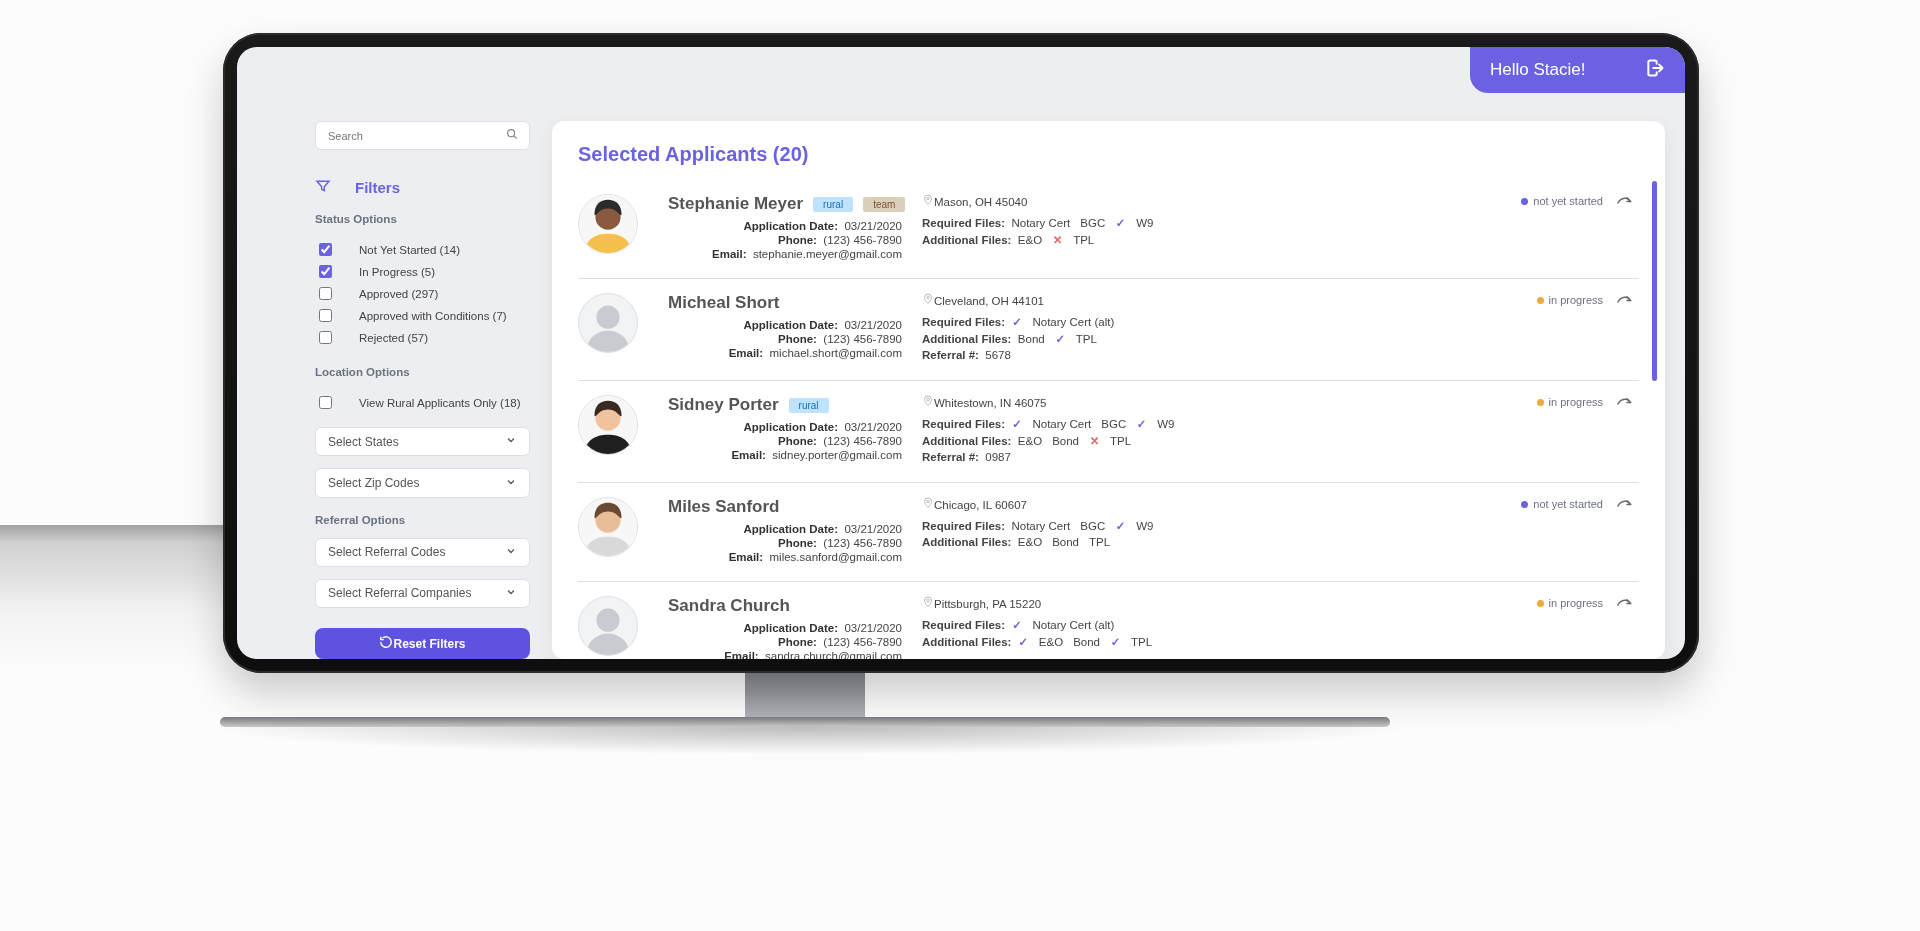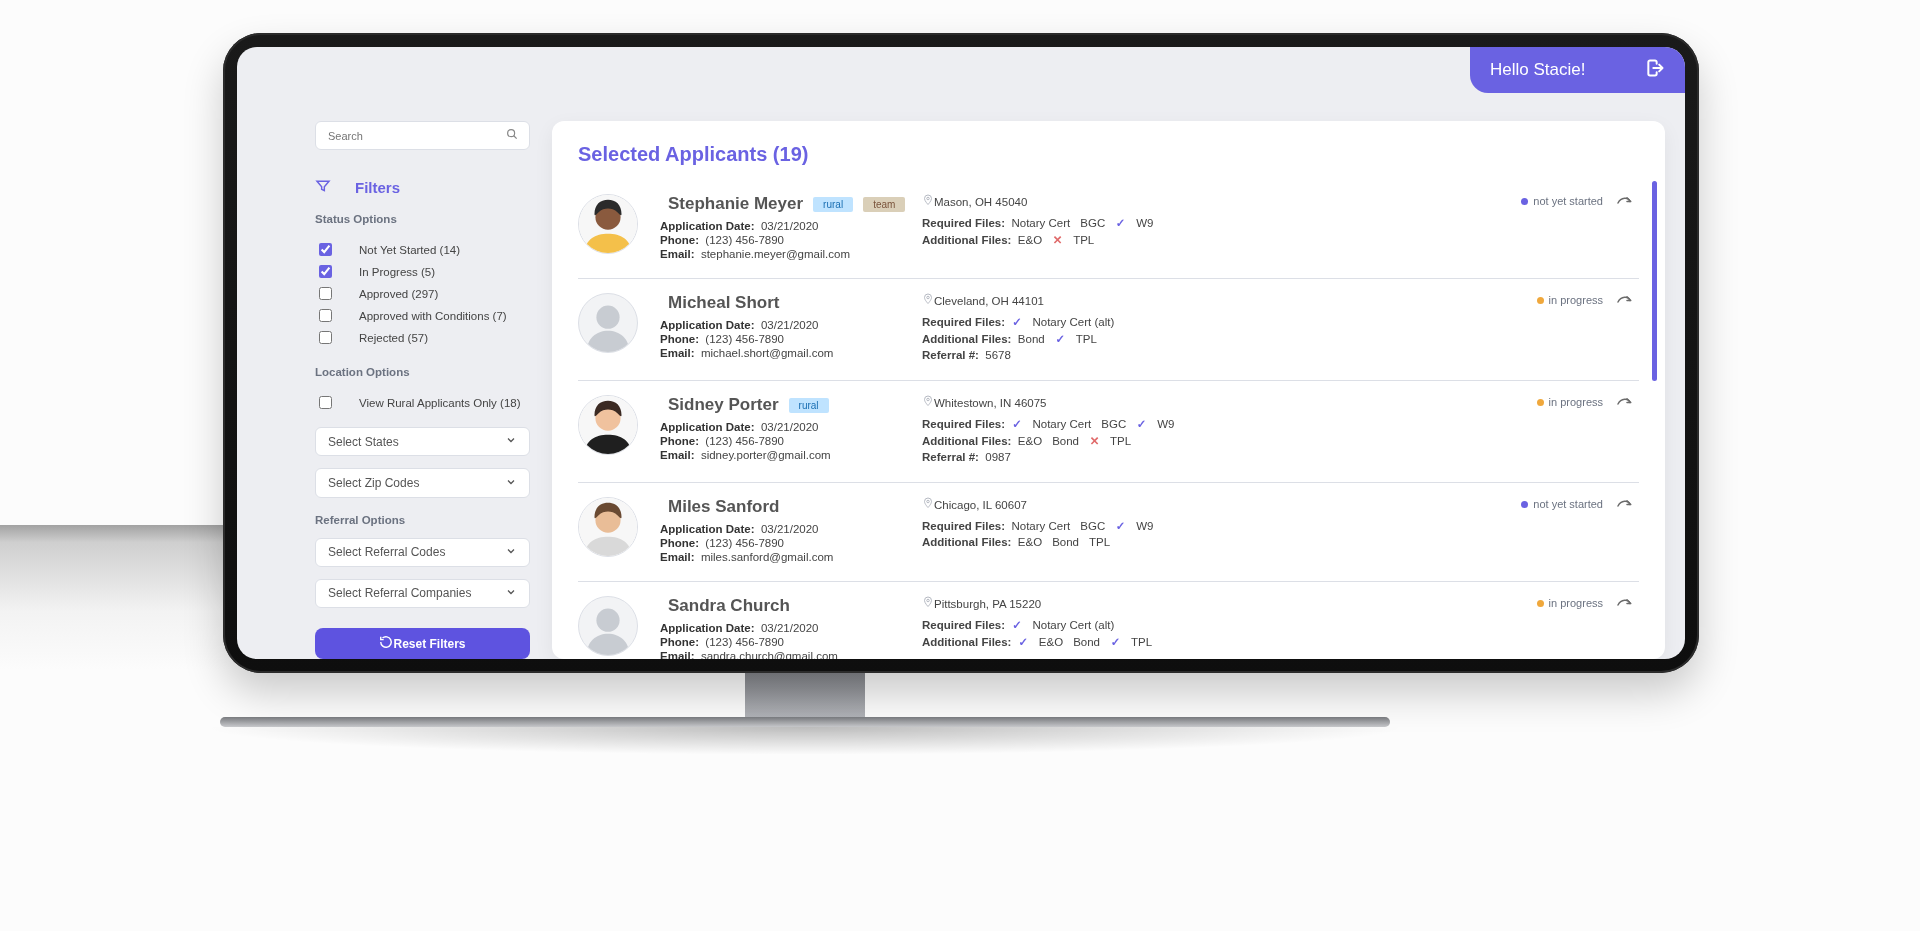--- a/index.html
+++ b/index.html
@@ -64,21 +64,21 @@
   .card:last-child{border-bottom:none;}
   .avatar{width:60px;height:60px;border-radius:50%;border:1px solid var(--line);overflow:hidden;
     display:flex;align-items:flex-end;justify-content:center;}
   .avatar.ph{background:#f2f3f5;}
   .avatar svg{width:100%;height:100%;}
   .name-row{display:flex;align-items:center;gap:10px;margin-bottom:6px;}
   .name{font-size:17px;color:#555;font-weight:600;margin-left:8px;}
   .tag{font-size:10px;padding:2px 10px;border-radius:2px;font-weight:500;}
   .tag.rural{background:var(--tag-blue);color:#1a6fb3;}
   .tag.team{background:var(--tag-team);color:#7a533a;}
-  .field{margin:2px 0;}
+  .field{margin:2px 8px;text-align:right;}
   .field b{font-weight:700;color:#333;}
   .colR{position:relative;}
   .top-line{display:flex;align-items:center;justify-content:space-between;margin-bottom:8px;}
   .stat{display:flex;align-items:center;gap:5px;font-size:11px;color:var(--muted2);}
   .dot{width:7px;height:7px;border-radius:50%;display:inline-block;}
   .files span{margin-right:10px;white-space:nowrap;}
   .ico{display:inline-block;width:11px;text-align:center;font-weight:700;}
   .ico.check{color:var(--brand);}
   .ico.cross{color:#e06a6a;}
   .share{cursor:pointer;color:#555;}
@@ -190,21 +190,21 @@
               <svg viewBox="0 0 24 24" width="14" height="14" fill="none" stroke="#fff" stroke-width="2.4">
                   <path d="M3 12a9 9 0 1 0 3-6.7"></path>
                   <polyline points="3 3 3 8 8 8"></polyline>
                 </svg>
             </span>
             <span>Reset Filters</span>
           </button>
         </div>
 
         <div class="main">
-          <h2>Selected Applicants (19)</h2>
+          <h2>Selected Applicants (20)</h2>
           <div id="cards">
   <div class="card">
     <div class="avatar ">
                   <svg viewBox="0 0 60 60">
     <rect width="60" height="60" fill="#f7f7f7"></rect>
     <path d="M6 60c0-14 11-20 24-20s24 6 24 20z" fill="#f4c04a"></path>
     <circle cx="30" cy="23" r="13" fill="#8a5a3e"></circle>
     <path d="M16 20c0-10 6-15 14-15s14 5 14 15c0 2-2 0-4-2-3-3-7-4-10-4s-7 1-10 4c-2 2-4 4-4 2z" fill="#2b2b2b"></path>
   </svg>
                 </div>

